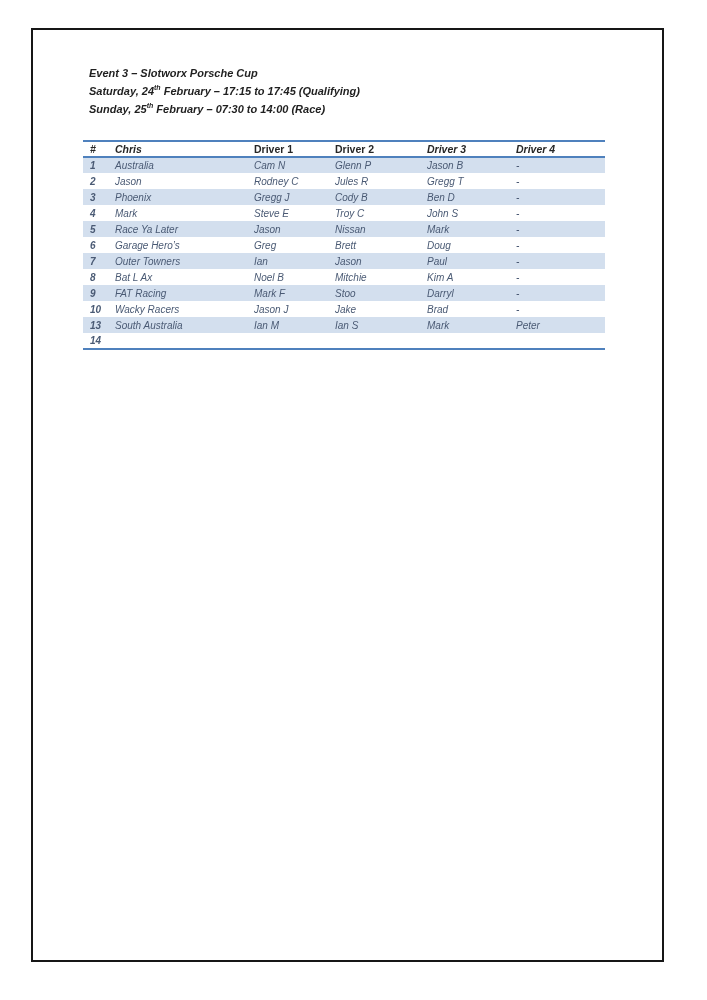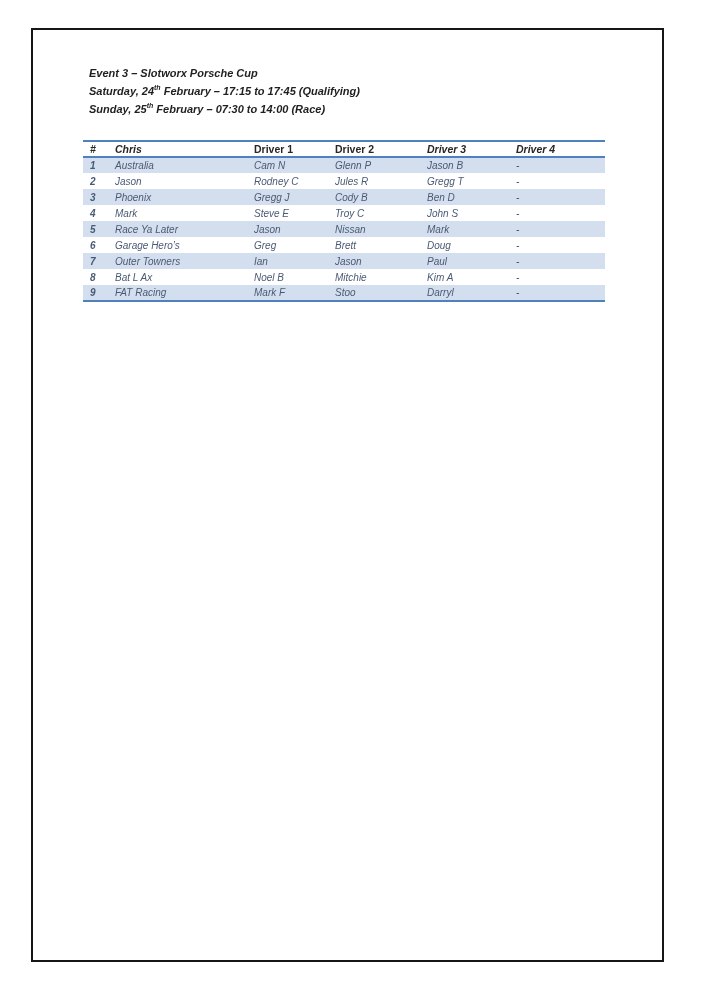--- a/index.html
+++ b/index.html
@@ -171,16 +171,40 @@
           <td>-</td>
         </tr>
         <tr class="band">
           <td class="rownum">9</td>
           <td>FAT Racing</td>
           <td>Mark F</td>
           <td>Stoo</td>
           <td>Darryl</td>
           <td>-</td>
         </tr>
+        <tr>
+          <td class="rownum">10</td>
+          <td>Wacky Racers</td>
+          <td>Jason J</td>
+          <td>Jake</td>
+          <td>Brad</td>
+          <td>-</td>
+        </tr>
+        <tr class="band">
+          <td class="rownum">13</td>
+          <td>South Australia</td>
+          <td>Ian M</td>
+          <td>Ian S</td>
+          <td>Mark</td>
+          <td>Peter</td>
+        </tr>
+        <tr>
+          <td class="rownum">14</td>
+          <td></td>
+          <td></td>
+          <td></td>
+          <td></td>
+          <td></td>
+        </tr>
       </tbody>
   </table>
 
 </div>
 
 </body></html>

